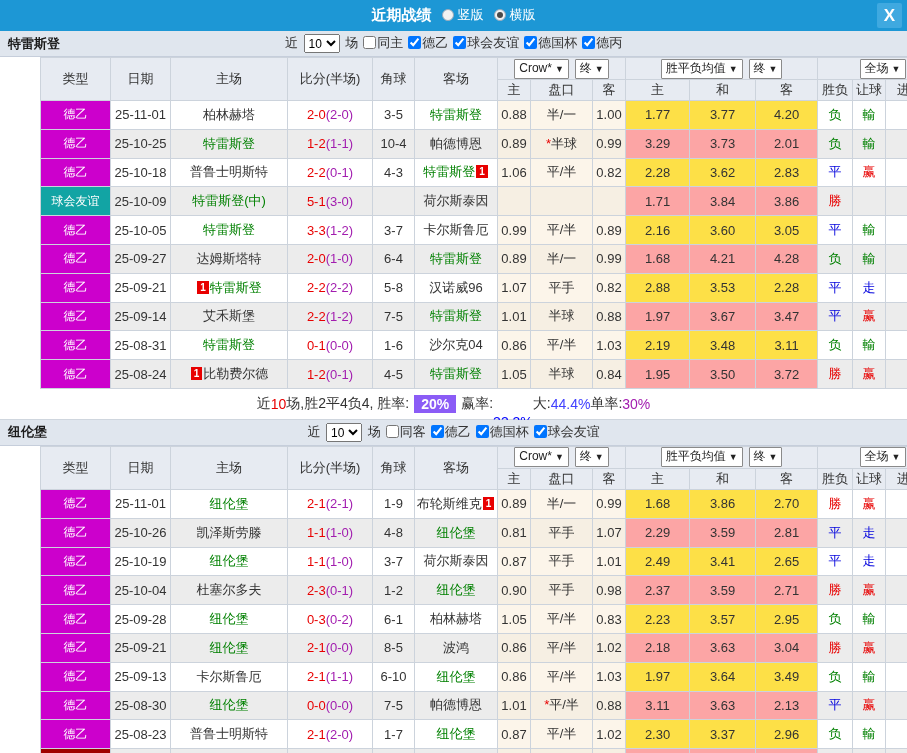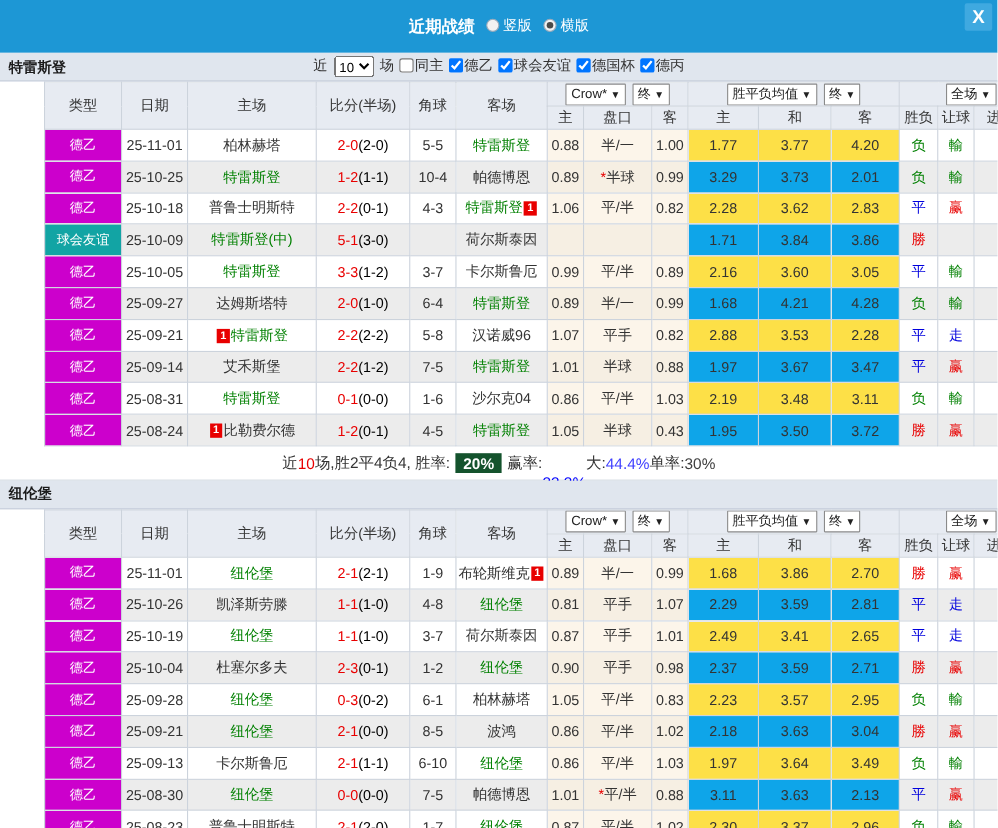--- a/index.html
+++ b/index.html
@@ -1,19 +1,19 @@
 <!DOCTYPE html>
 <html><head>
 <meta charset="utf-8">
 <style>
   html,body{margin:0;padding:0;}
   .app{width:907px;height:753px;overflow:hidden;background:#fff;position:relative;
        font-family:"Liberation Sans","DejaVu Sans",sans-serif;}
   
-  .titlebar{height:48px;background:#1d97d5;display:flex;align-items:center;justify-content:center;position:relative;color:#fff;}
+  .titlebar{height:31px;background:#1d97d5;display:flex;align-items:center;justify-content:center;position:relative;color:#fff;}
   .titlebar .title{font-weight:bold;font-size:15px;}
   .radio{display:inline-flex;align-items:center;margin-left:10px;font-size:13px;cursor:pointer;}
   .radio .dot{width:12px;height:12px;border-radius:50%;background:#f2f2f2;border:1px solid #9ab;margin-right:4px;position:relative;box-sizing:border-box;}
   .radio.sel .dot::after{content:"";position:absolute;left:2px;top:2px;right:2px;bottom:2px;background:#4a4a4a;border-radius:50%;}
   .close{position:absolute;right:5px;top:3px;width:25px;height:25px;background:#3fa9e0;color:#fff;font-weight:bold;text-align:center;line-height:25px;font-size:17px;cursor:pointer;border-radius:2px;}
   
   .filterbar{height:25px;background:#e0e6ee;position:relative;display:flex;align-items:center;border-bottom:1px solid #c6cedb;}
   .team{font-weight:bold;font-size:13px;color:#1a1a1a;margin-left:8px;position:relative;z-index:2;}
   .controls{position:absolute;left:0;right:0;text-align:center;font-size:13px;color:#333;}
   .controls select{font-size:12px;height:19px;vertical-align:middle;margin:0 2px;}
@@ -26,37 +26,37 @@
   thead tr.ddrow th{height:21px;}
   thead tr.subrow th{height:20px;}
   .dd{display:inline-block;background:#fff;border:1px solid #8a8a8a;font-size:12px;padding:0 4px;margin:0 3px;line-height:17px;color:#222;cursor:pointer;border-radius:1px;}
   .dd .arr{font-size:9px;margin-left:3px;}
   tbody td{height:27.8px;color:#333;}
   tbody td.zeb{background:#fff;}
   tbody tr.even td.zeb{background:#ececec;}
   td.crow{background:#fcf5ea;}
   tr.even td.crow{background:#f6efe3;}
   td.avgc{background:#fde047;}
-  tr.even td.avgc{background:#0ea5e9;}
+  tr.even td.avgc{background:#fca5a5;}
   td.type{color:#fff;font-size:12px;}
   .focus{color:#008000;}
   .teamtxt{cursor:pointer;}
   .score .ft{color:#e80000;}
-  .score .ht{color:#000000;}
+  .score .ht{color:#a21caf;}
   .badge{display:inline-block;background:#e80000;color:#fff;font-size:10px;font-weight:bold;padding:0 3px;line-height:13px;margin:0 1px;vertical-align:1px;}
   .res-r{color:#e80000;}
   .res-b{color:#0000dd;}
   .res-g{color:#008000;}
   .star{color:#e80000;}
   
   .summary{height:30px;display:flex;align-items:center;justify-content:center;font-size:14px;color:#333;background:#fff;border-bottom:1px solid #cfd6de;}
-  .sum-badge{background:#14532d;color:#fff;padding:1px 7px;margin:0 5px;font-weight:bold;}
+  .sum-badge{background:#8b5cf6;color:#fff;padding:1px 7px;margin:0 5px;font-weight:bold;}
   .sum-b{color:#0000ff;margin-top:36px;}
   .sum-v{color:#4040ff;}
-  .sum-g{color:#404040;}
+  .sum-g{color:#a21caf;}
   .sum-r{color:#e80000;}
 </style>
 </head>
 <body>
 
 <div class="app">
   <div class="titlebar">
     <span class="title">近期战绩</span>
     <span id="radio-host"><span class="radio">
           <span class="dot"></span>
@@ -114,21 +114,21 @@
               <th>让球</th>
               <th>进球数</th>
             </tr>
           </thead>
           <tbody>
             <tr class="odd">
               <td class="type" style="background:#cc00cc">德乙</td>
               <td class="zeb">25-11-01</td>
               <td class="zeb"><span class="teamtxt">柏林赫塔</span></td>
               <td class="zeb score"><span class="ft">2-0</span><span class="ht">(2-0)</span></td>
-              <td class="zeb">5-5</td>
+              <td class="zeb">3-5</td>
               <td class="zeb"><span class="teamtxt focus">特雷斯登</span></td>
               <td class="crow">0.88</td>
               <td class="crow">半/一</td>
               <td class="crow">1.00</td>
               <td class="avgc">1.77</td>
               <td class="avgc">3.77</td>
               <td class="avgc">4.20</td>
               <td class="zeb res-g">负</td>
               <td class="zeb res-g">輸</td>
               <td class="zeb res-g">小</td>
@@ -271,21 +271,21 @@
             </tr>
             <tr class="even">
               <td class="type" style="background:#cc00cc">德乙</td>
               <td class="zeb">25-08-24</td>
               <td class="zeb"><span class="badge">1</span><span class="teamtxt">比勒费尔德</span></td>
               <td class="zeb score"><span class="ft">1-2</span><span class="ht">(0-1)</span></td>
               <td class="zeb">4-5</td>
               <td class="zeb"><span class="teamtxt focus">特雷斯登</span></td>
               <td class="crow">1.05</td>
               <td class="crow">半球</td>
-              <td class="crow">0.43</td>
+              <td class="crow">0.84</td>
               <td class="avgc">1.95</td>
               <td class="avgc">3.50</td>
               <td class="avgc">3.72</td>
               <td class="zeb res-r">勝</td>
               <td class="zeb res-r">赢</td>
               <td class="zeb res-b">走</td>
             </tr>
           </tbody>
         </table>
         <div class="summary">
@@ -297,20 +297,21 @@
           <span class="sum-b">33.3%</span>
           <span class=""> 大:</span>
           <span class="sum-v">44.4%</span>
           <span class=""> 单率:</span>
           <span class="sum-g">30%</span>
         </div>
       </div>
       <div class="section">
         <div class="filterbar">
           <span class="team">纽伦堡</span>
+          <span class="controls"><span>近</span> <select><option>10</option></select> <span>场</span><input class="cb-first" type="checkbox" style=""><span>同客</span><input type="checkbox" checked="" style=""><span>德乙</span><input type="checkbox" checked="" style=""><span>德国杯</span><input type="checkbox" checked="" style=""><span>球会友谊</span></span>
         </div>
         <table>
           <colgroup>
             <col style="width:70px">
             <col style="width:60px">
             <col style="width:117px">
             <col style="width:85px">
             <col style="width:42px">
             <col style="width:83px">
             <col style="width:33px">

